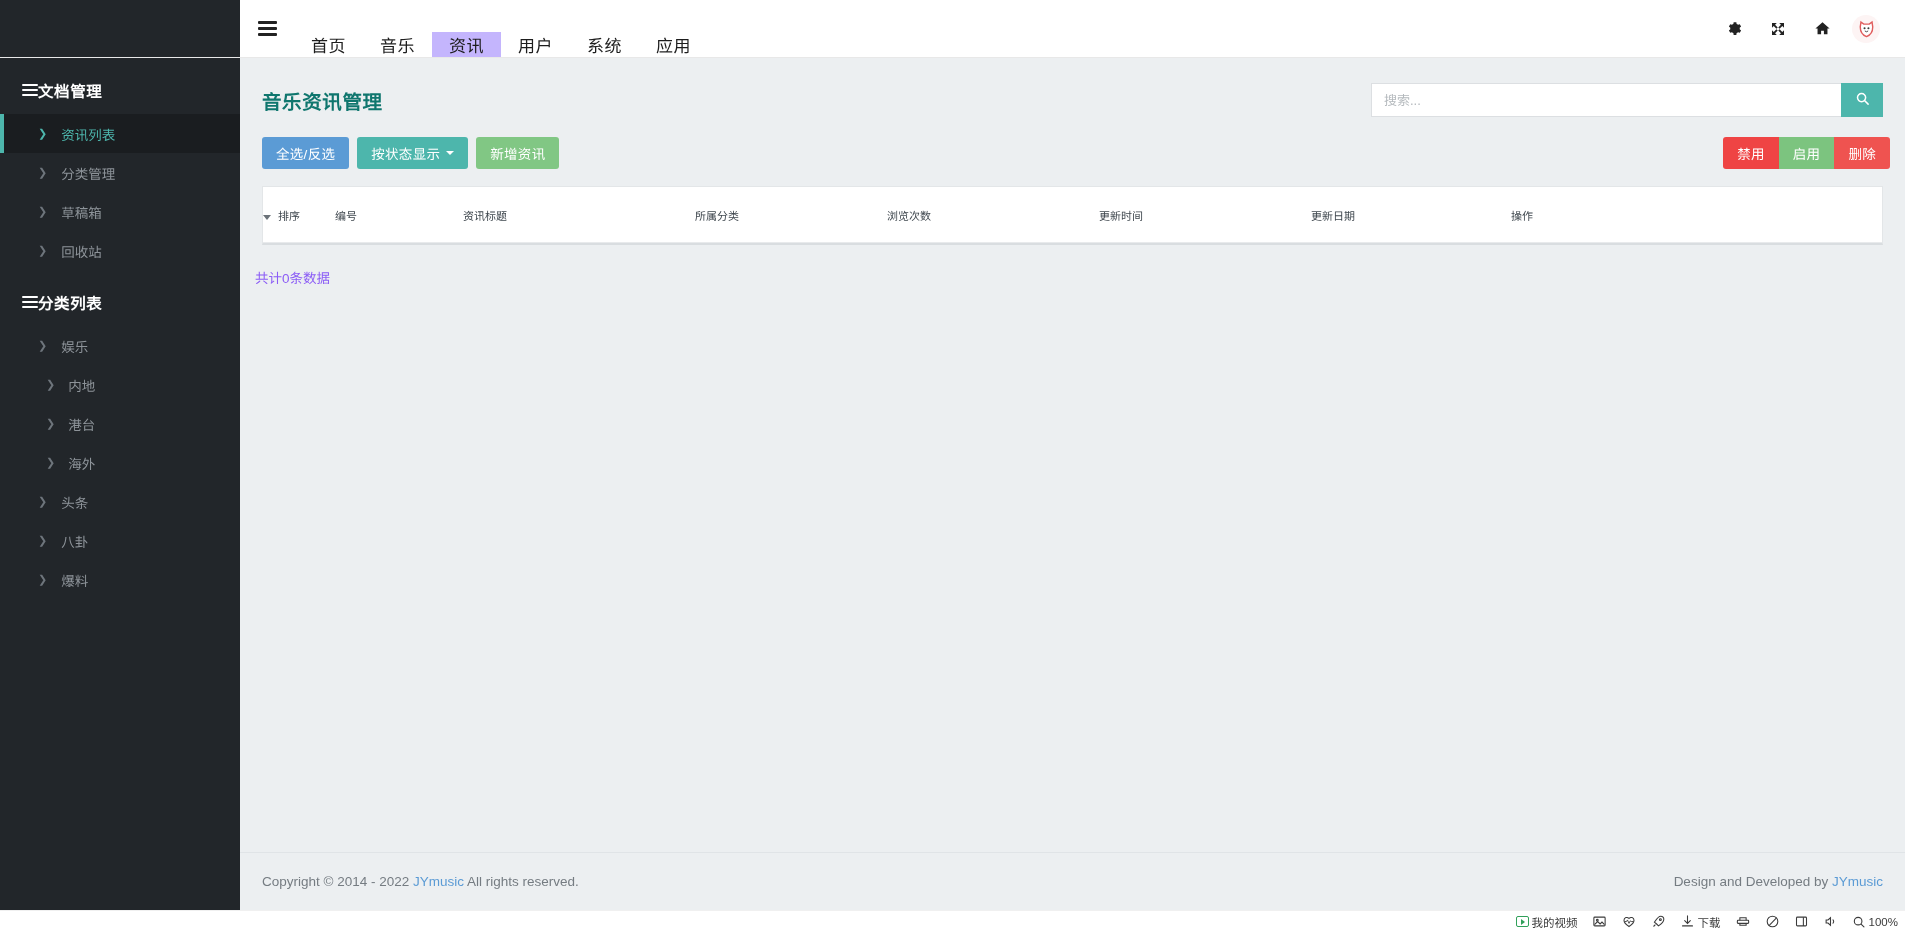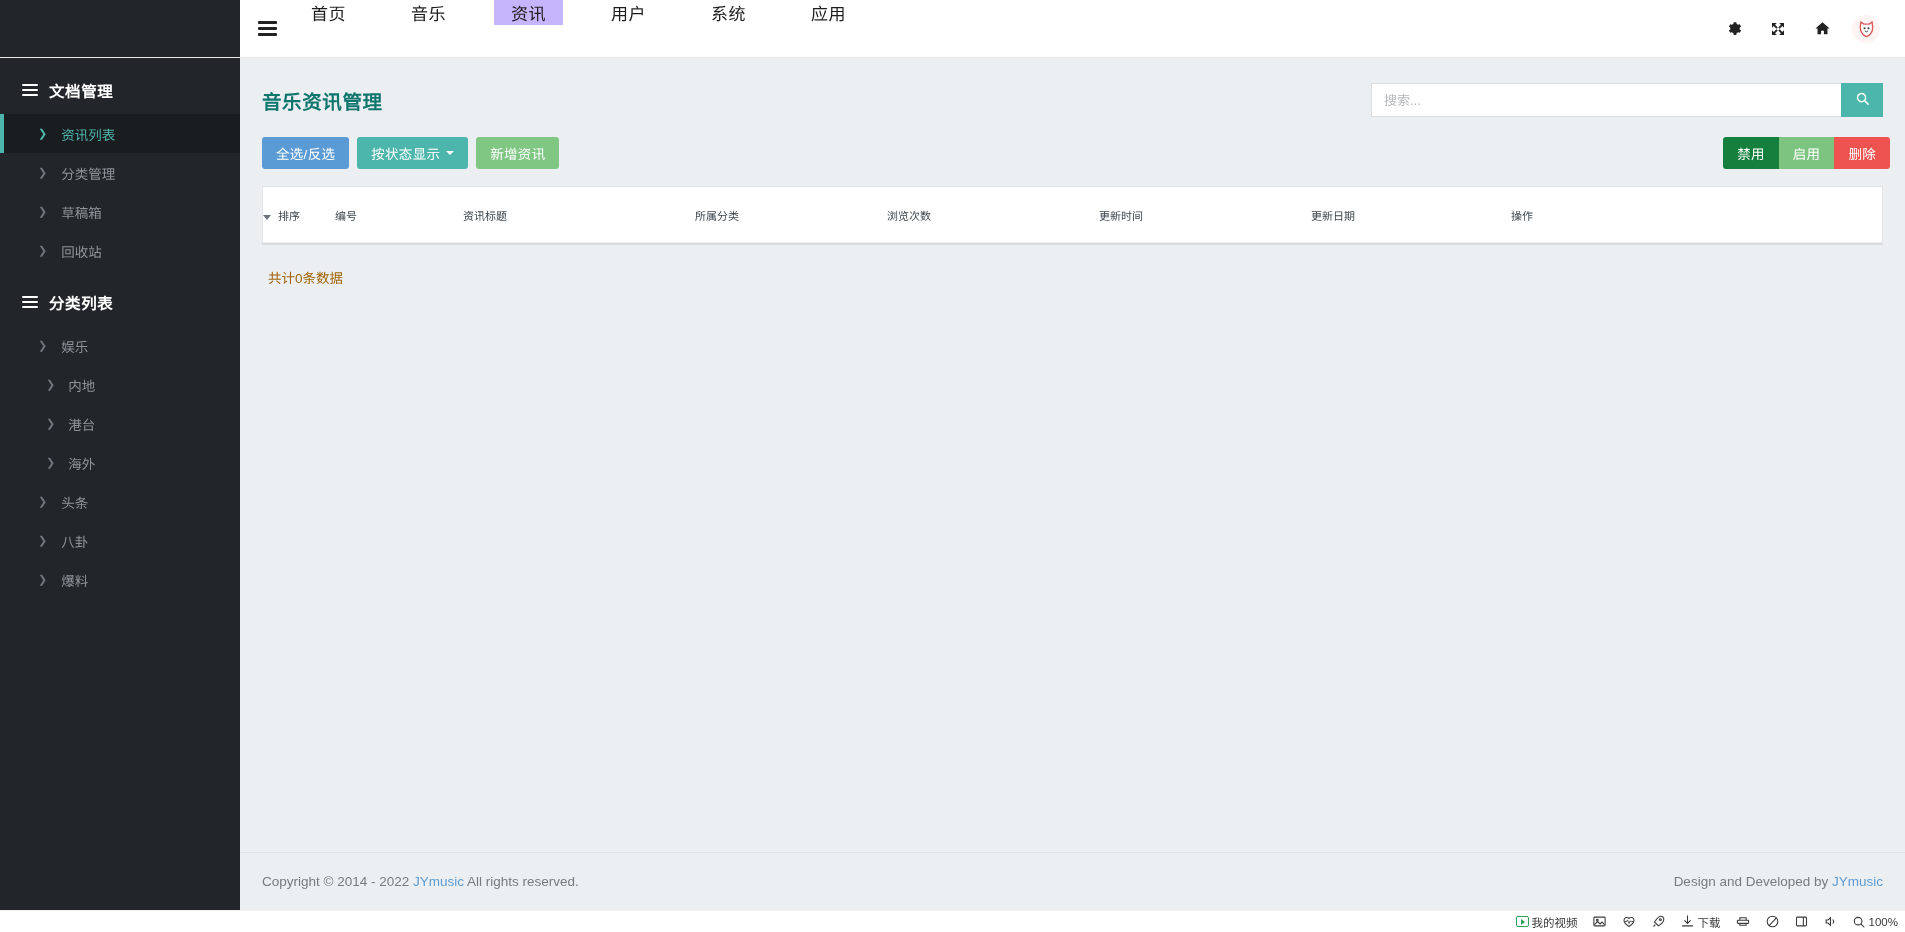--- a/index.html
+++ b/index.html
@@ -51,22 +51,21 @@
   .hamburger .bars { display: block; }
   .hamburger .bars i {
     display: block;
     width: 19px; height: 2.6px;
     background: #222;
     margin: 3.4px 0;
     border-radius: 1px;
   }
   .navtabs {
     display: flex;
-    align-items: flex-start;
-    gap: 31px;
+    align-items: flex-end;
   }
   .navtab {
     display: flex;
     align-items: center;
     justify-content: center;
     padding: 0 17px;
     font-size: 17px;
     color: #1d1d1d;
     cursor: pointer;
     letter-spacing: .5px;
@@ -106,21 +105,20 @@
     position: absolute;
     left: 0; top: 58px;
     width: 240px;
     height: 852px;
     background: #22262a;
     overflow: hidden;
   }
   .side-section-title {
     display: flex;
     align-items: center;
-    gap: 11px;
     padding: 21px 0 13px 22px;
     color: #ffffff;
     font-size: 15.5px;
     font-weight: bold;
     letter-spacing: .6px;
   }
   .side-section-title .lines { display: inline-block; }
   .side-section-title .lines i {
     display: block;
     height: 2.3px;
@@ -223,21 +221,21 @@
     cursor: pointer;
     font-family: "Liberation Sans", "DejaVu Sans", sans-serif;
     display: inline-flex;
     align-items: center;
     letter-spacing: .3px;
     margin-right: 8px;
   }
   .btn-primary { background: #5b9bd5; }
   .btn-teal    { background: #4db6ac; }
   .btn-green   { background: #81c784; }
-  .btn-orange  { background: #15803d; }
+  .btn-orange  { background: #ef4444; }
   .btn-green2  { background: #7cc47f; }
   .btn-red     { background: #ef5350; }
   .caret {
     display: inline-block;
     margin-left: 6px;
     width: 0; height: 0;
     border-left: 4px solid transparent;
     border-right: 4px solid transparent;
     border-top: 4px solid #ffffff;
   }
@@ -282,23 +280,23 @@
     display: inline-block;
     margin-right: 7px;
     width: 0; height: 0;
     border-left: 4px solid transparent;
     border-right: 4px solid transparent;
     border-top: 5px solid #6b7279;
     vertical-align: middle;
   }
 
   .total-line {
-    padding: 22px 22px 0 28px;
+    padding: 22px 22px 0 15px;
     font-size: 13.5px;
-    color: #a16207;
+    color: #8b5cf6;
   }
 
   
   .footer {
     position: absolute;
     left: 240px; top: 852px;
     width: 1665px;
     height: 58px;
     background: #eceff1;
     border-top: 1px solid #e0e4e7;

